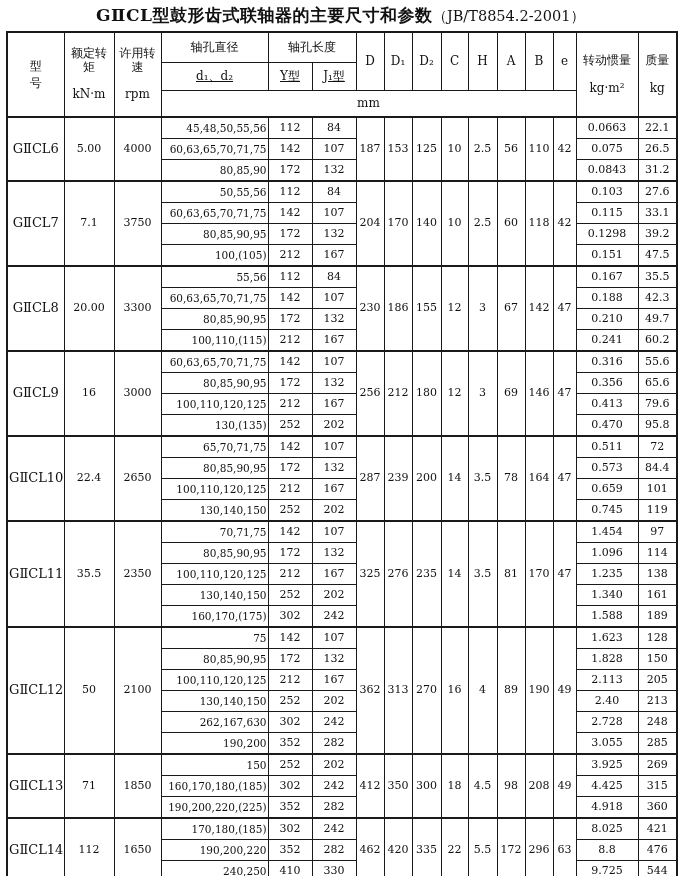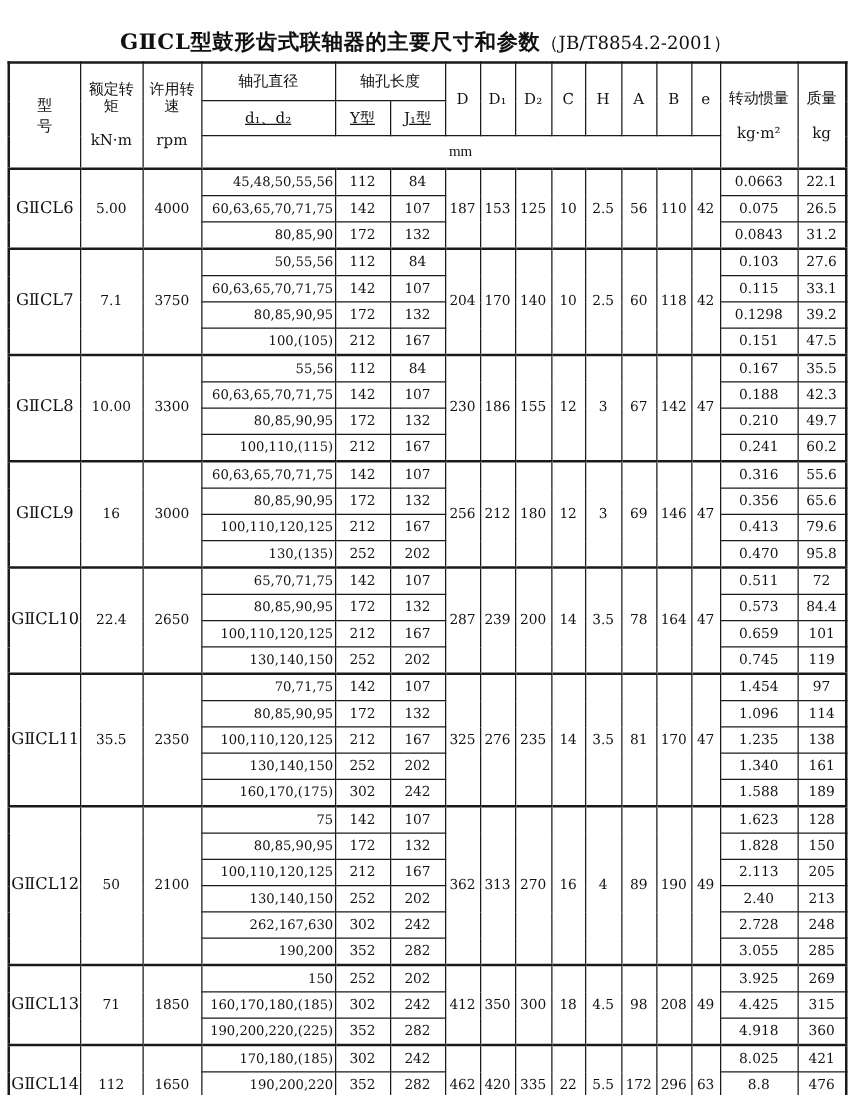--- a/index.html
+++ b/index.html
@@ -7,21 +7,21 @@
     width:680px;height:876px;
     font-family:"DejaVu Serif","Liberation Serif",serif;
     color:#111111;
     -webkit-font-smoothing:antialiased;
   }
   .page{padding:3px 5px 0 6px;}
   .title{
     text-align:center;
     font-size:17px;
     font-weight:bold;
-    margin:19px 0 4px 0;
+    margin:1px 0 4px 0;
     letter-spacing:0.5px;
     white-space:nowrap;
   }
   .title .std{font-weight:normal;font-size:14.5px;letter-spacing:0;}
   table{
     border-collapse:collapse;
     table-layout:fixed;
     width:668px;
     border:2px solid #1a1a1a;
     background:#ffffff;
@@ -32,21 +32,21 @@
     font-size:11px;
     text-align:center;
     vertical-align:middle;
     padding:0 1px;
     overflow:hidden;
     line-height:1.15;
   }
   thead th{font-size:12px;}
   thead tr.hr1 th{height:29px;}
   thead tr.hr2 th{height:27px;text-decoration:underline;}
-  thead tr.hr3 th{height:25px;font-family:Liberation Serif, serif;}
+  thead tr.hr3 th{height:25px;}
   .stack2{display:flex;flex-direction:column;justify-content:center;gap:14px;}
   .model-wrap{width:1.35em;margin:6px auto;line-height:1.35;}
   tbody td{height:20px;}
   tbody td.bore{text-align:right;padding-left:6px;font-size:10.5px;white-space:nowrap;}
   tbody td.model{font-size:13px;}
   tbody tr.g-start td{border-top:2px solid #1a1a1a;}
   thead{border-bottom:1px solid #1a1a1a;}
 </style>
 </head>
 <body>
@@ -190,21 +190,21 @@
         </tr>
         <tr>
           <td class="bore">100,(105)</td>
           <td>212</td>
           <td>167</td>
           <td>0.151</td>
           <td>47.5</td>
         </tr>
         <tr class="g-start">
           <td class="model" rowspan="4">GⅡCL8</td>
-          <td rowspan="4">10.00</td>
+          <td rowspan="4">20.00</td>
           <td rowspan="4">3300</td>
           <td class="bore">55,56</td>
           <td>112</td>
           <td>84</td>
           <td rowspan="4">230</td>
           <td rowspan="4">186</td>
           <td rowspan="4">155</td>
           <td rowspan="4">12</td>
           <td rowspan="4">3</td>
           <td rowspan="4">67</td>

